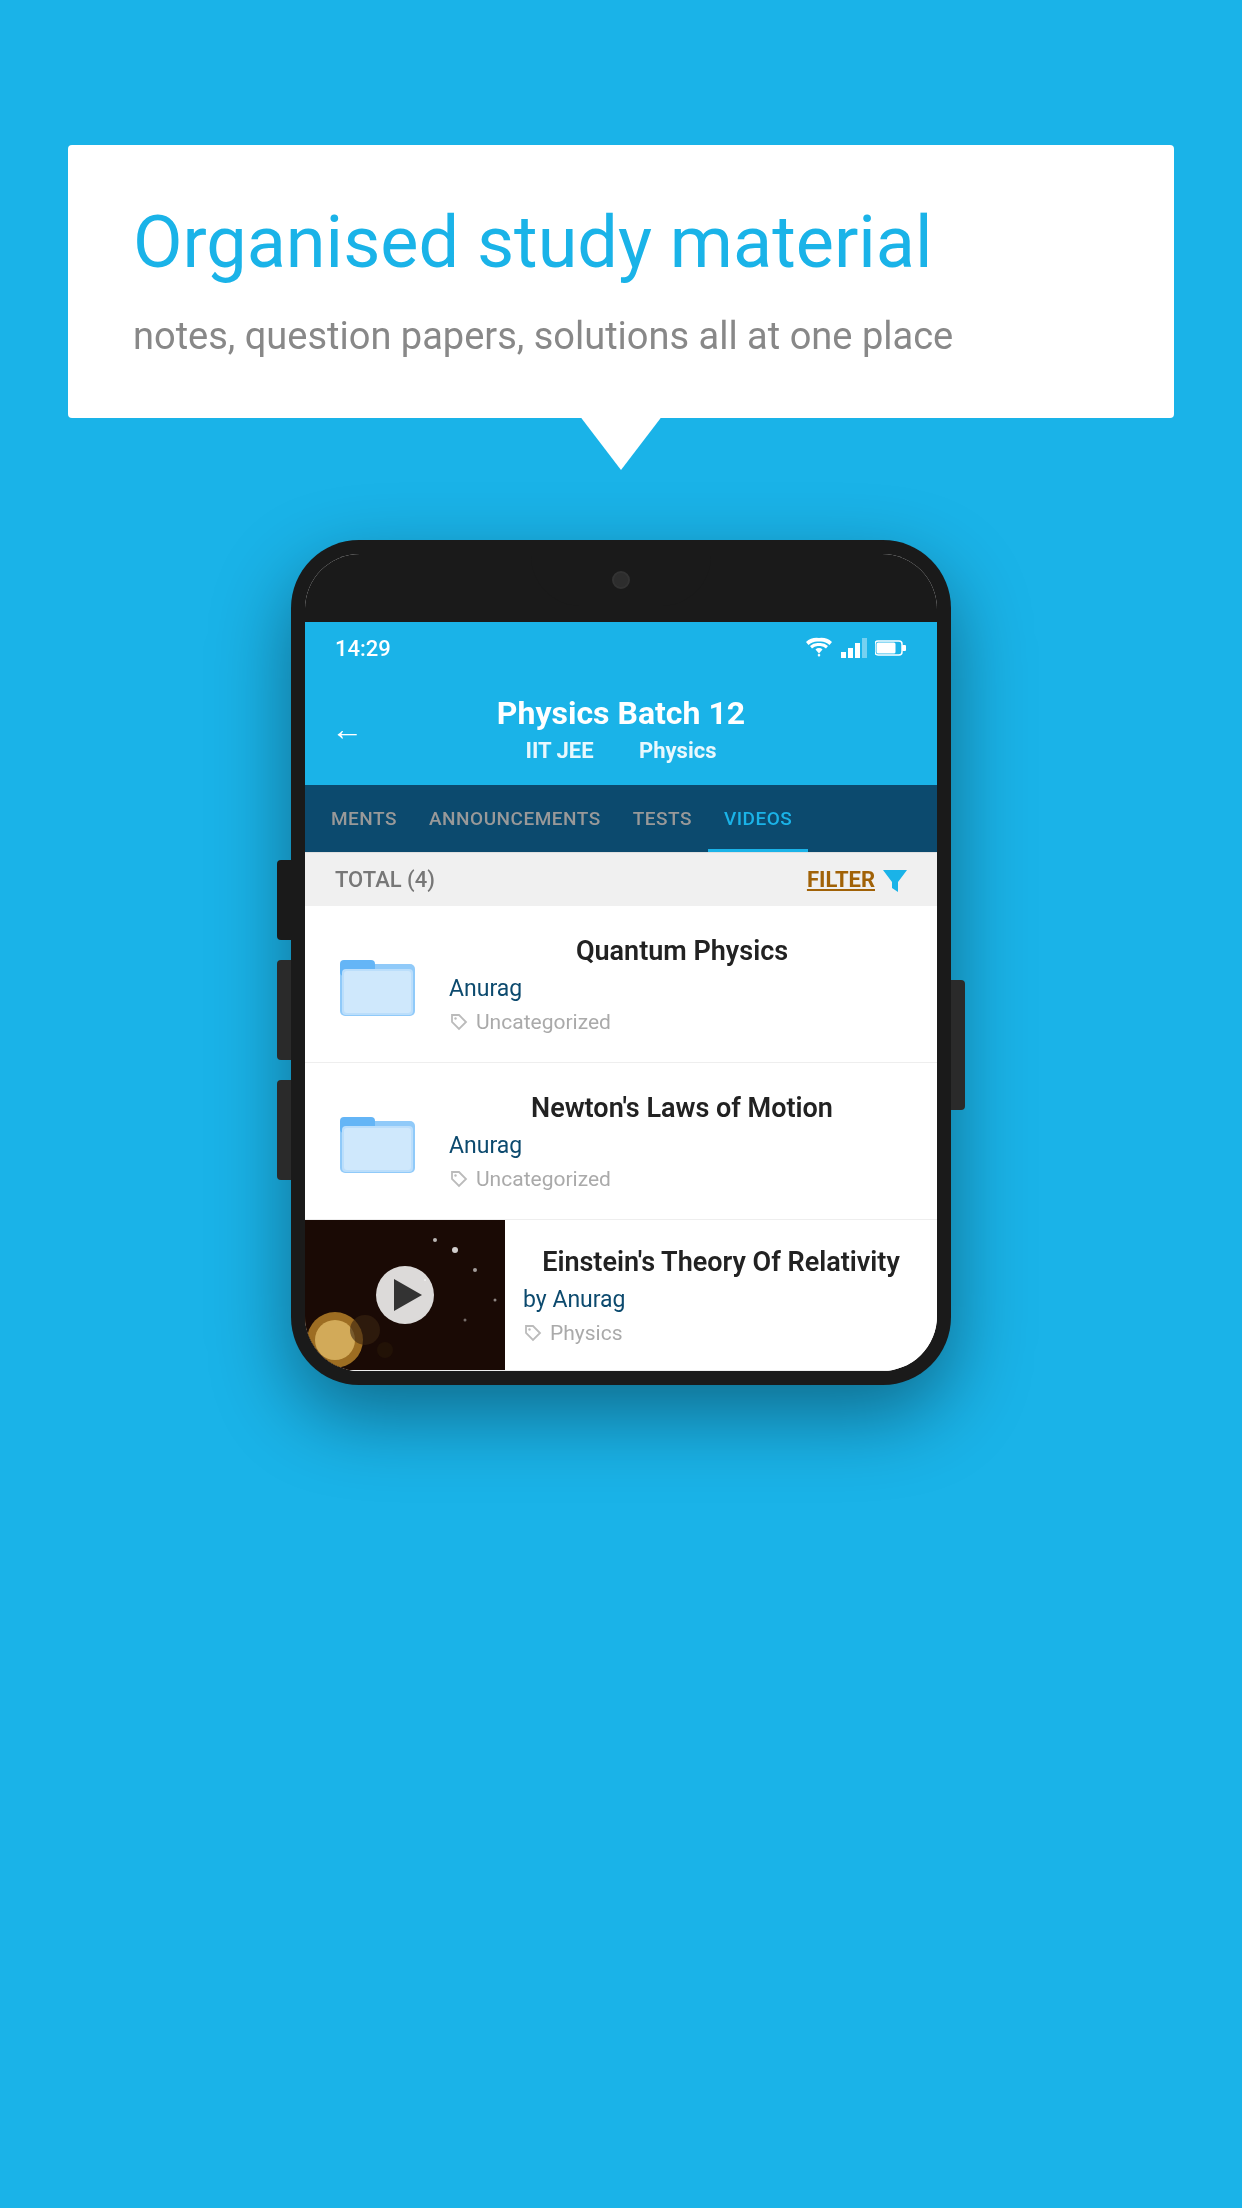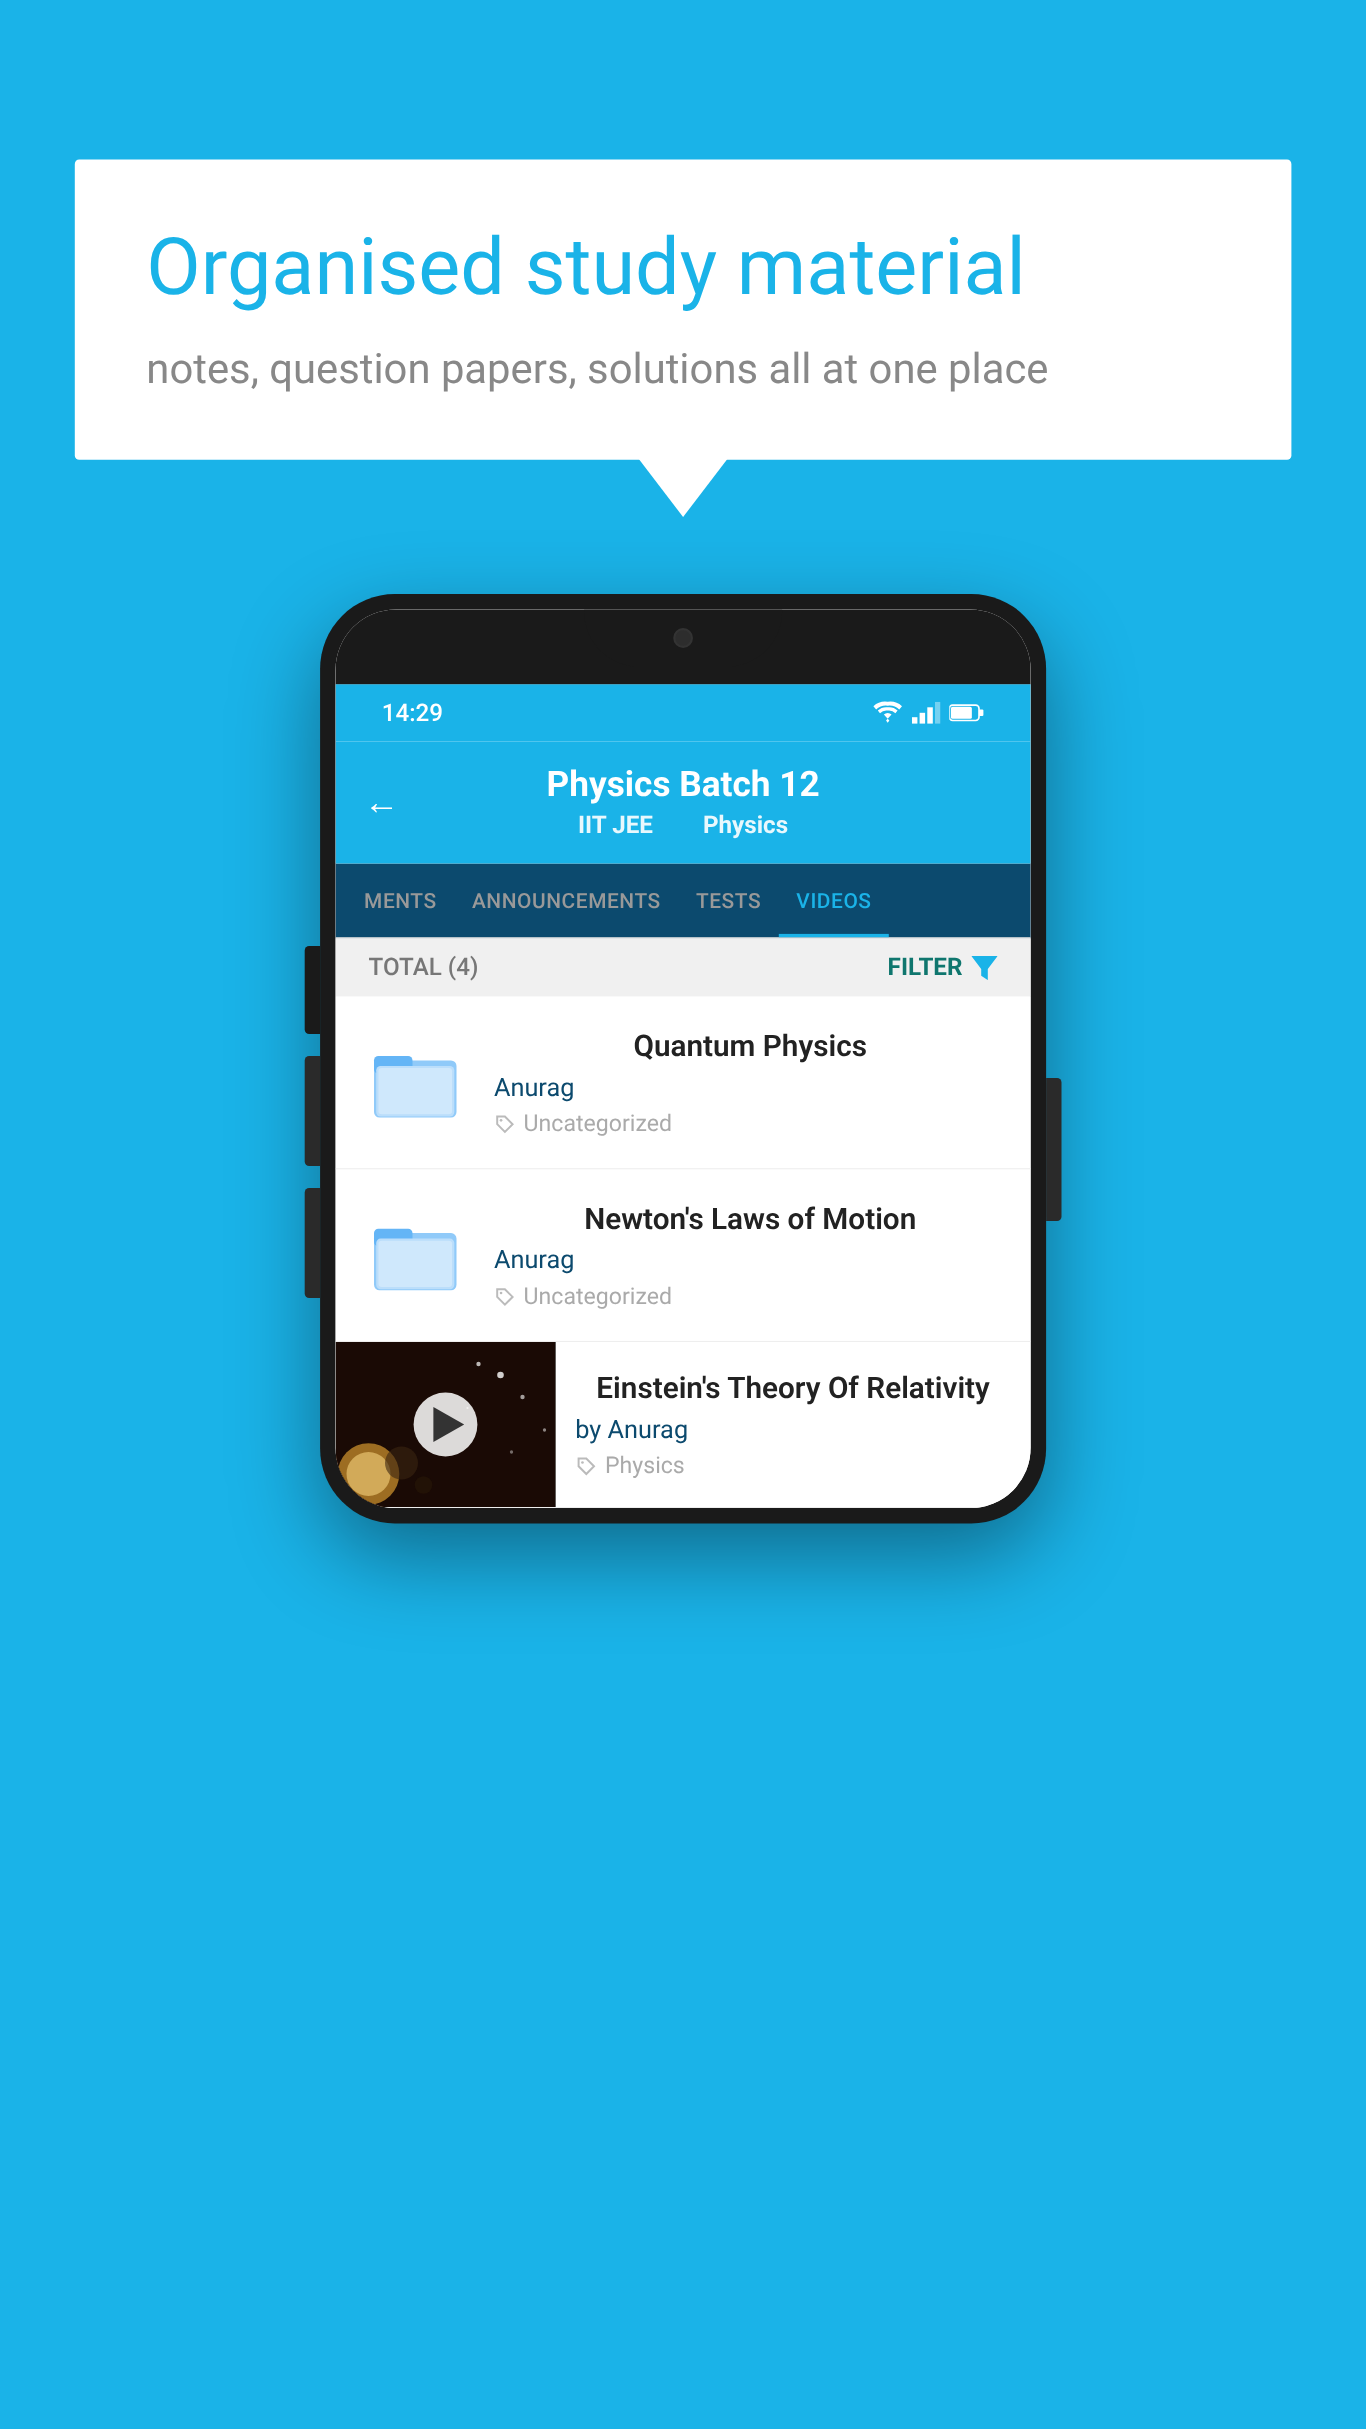--- a/index.html
+++ b/index.html
@@ -154,21 +154,21 @@
       border: 2px solid #333;
     }
 
     
     .status-bar {
       background: #1ab3e8;
       height: 52px;
       display: flex;
       align-items: center;
       justify-content: space-between;
-      padding: 0 42px;
+      padding: 0 30px;
       color: white;
       font-size: 22px;
       font-weight: 500;
     }
 
     .status-icons {
       display: flex;
       align-items: center;
       gap: 8px;
     }
@@ -273,26 +273,27 @@
     }
 
     .total-label {
       font-size: 22px;
       color: #777;
       font-weight: 500;
     }
 
     .filter-btn {
       display: flex;
-      align-items: center;
+      align-items: flex-end;
       gap: 8px;
-      color: #0f766e;
+      color: #a16207;
       font-size: 22px;
       font-weight: 700;
       cursor: pointer;
+      text-decoration: underline;
     }
 
     
     .video-list {
       background: white;
       overflow: hidden;
     }
 
     .video-item {
       display: flex;

